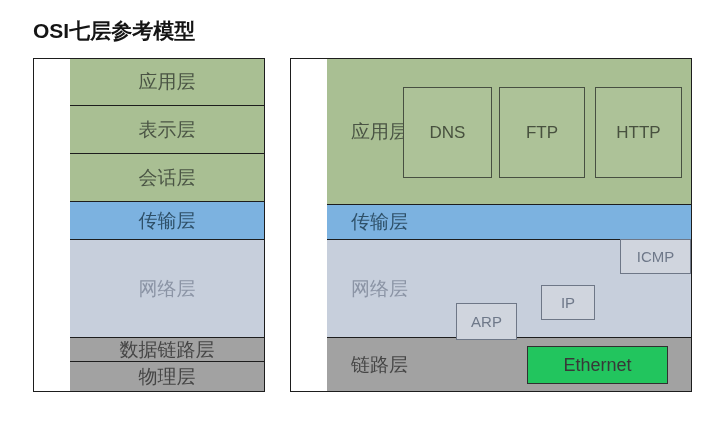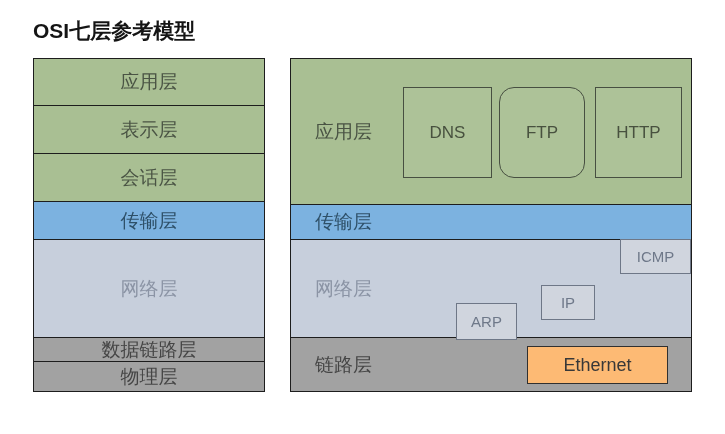--- a/index.html
+++ b/index.html
@@ -41,20 +41,21 @@
   .stack.right-s { left: 290px; width: 402px; }
 
   .layer {
     position: relative;
     box-sizing: border-box;
     border-bottom: 1.5px solid #1d1d1d;
     display: flex;
     align-items: center;
     justify-content: center;
     flex: 0 0 auto;
+    margin-left: 36px;
   }
   .layer.last { border-bottom: none; flex: 1 1 auto; }
   .layer.leftalign { justify-content: flex-start; padding-left: 24px; }
 
   .fill-green    { background: #a9bf93; }
   .fill-blue     { background: #7cb2e0; }
   .fill-grayblue { background: #c7cfdc; }
   .fill-gray     { background: #a2a2a2; }
 
   .lbl { font-size: 19px; white-space: nowrap; }
@@ -80,36 +81,36 @@
     z-index: 2;
   }
   .proto.app {
     top: 28px; height: 91px;
     background: #adc298;
     border: 1.5px solid #474f41;
     color: #48513f;
     font-size: 17px;
   }
   .p-dns  { left: 112px; width: 89px; }
-  .p-ftp  { left: 208px; width: 86px; border-radius: 15px; }
+  .p-ftp  { left: 208px; width: 86px; }
   .p-http { left: 304px; width: 87px; }
 
   .proto.net {
     background: #d0d5de;
     border: 1px solid #6e7787;
     color: #6e7889;
     font-size: 15px;
   }
   .p-icmp { right: 0; width: 71px; top: 180px; height: 35px; border-right: none; }
   .p-ip   { left: 250px; width: 54px; top: 212px; height: 35px; margin-top: 14px; }
   .p-arp  { left: 165px; width: 61px; top: 244px; height: 37px; }
 
   .p-ethernet {
     left: 236px; width: 141px; top: 287px; height: 38px;
-    background: #fdba74;
+    background: #22c55e;
     border: 1.5px solid #303030;
     color: #383838;
     font-size: 18px;
     text-align: right;
   }
 </style>
 </head>
 <body>
 
 <div class="canvas">

